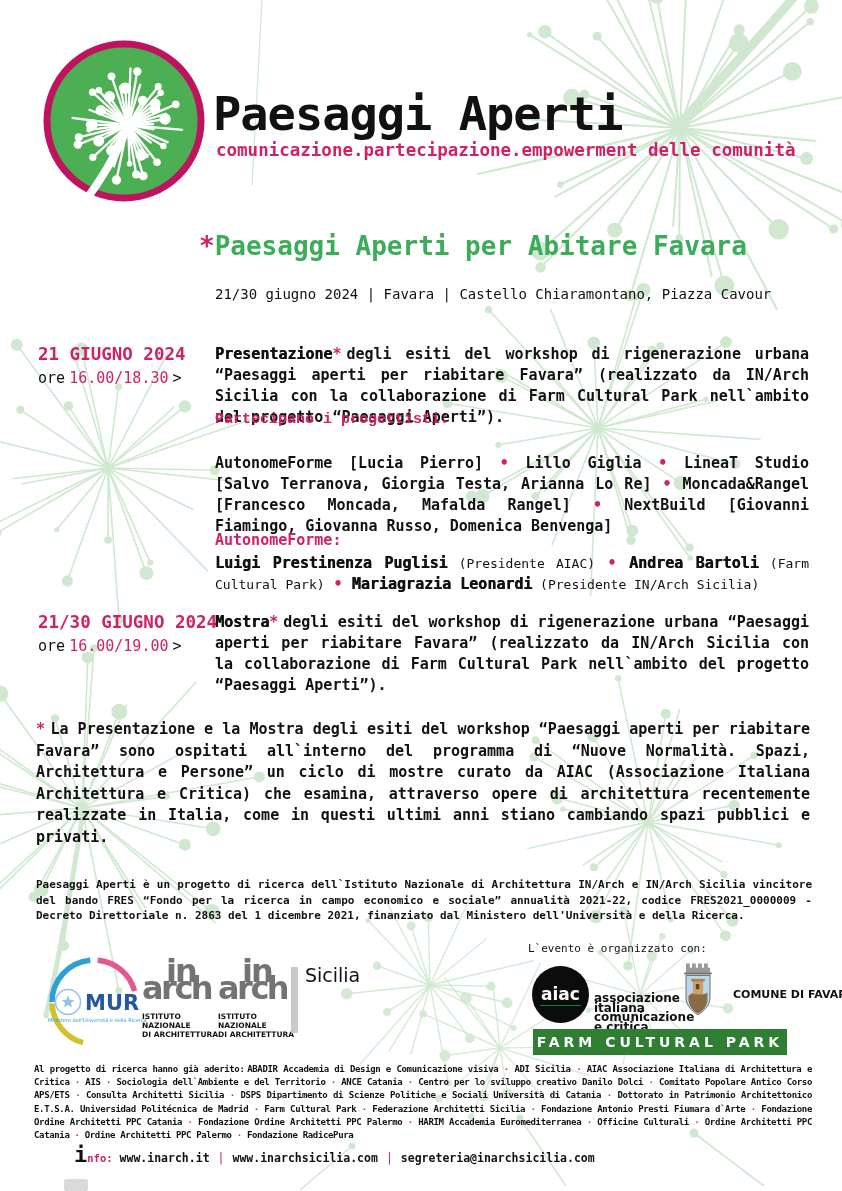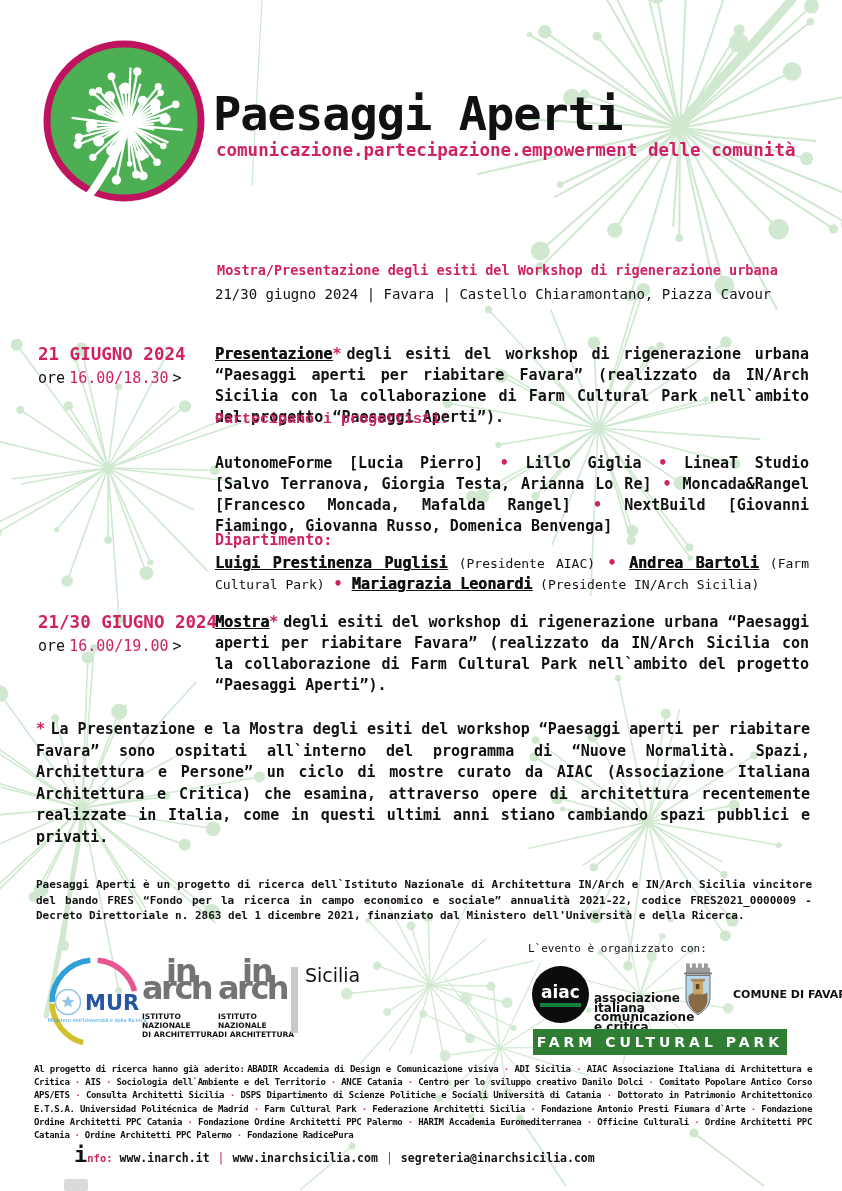--- a/index.html
+++ b/index.html
@@ -22,21 +22,21 @@
   .ev-sub{left:217px;top:262px;font-size:13.5px;font-weight:bold;color:var(--pink);white-space:nowrap;}
   .ev-date{left:215px;top:286px;font-size:14px;white-space:nowrap;}
 
   .s-date{font-size:17.5px;font-weight:bold;color:var(--pink);white-space:nowrap;}
   .s-time{font-size:15px;margin-top:5px;white-space:nowrap;}
   .t-val{color:var(--pink);margin:12px .45ch;}
   .s1-left{left:38px;top:344px;}
   .s2-left{left:38px;top:612px;}
 
   .body{width:594px;font-size:15px;font-weight:bold;line-height:21px;text-align:justify;}
-  .lead{text-shadow:.5px 0 currentColor;text-decoration:underline;}
+  .lead{text-shadow:.5px 0 currentColor;}
   .star{color:var(--pink);}
   .body .star{margin-right:.55ch;}
   .s1-body{left:215px;top:344px;}
   .s2-body{left:215px;top:612px;}
   .heading{font-size:15px;font-weight:bold;color:var(--pink);}
   .p-head{left:215px;top:411px;font-family:Liberation Mono, monospace;}
   .p-list{left:215px;top:453px;}
   .i-head{left:215px;top:531px;}
   .i-list{left:215px;top:553px;}
   .sep{color:var(--pink);}
@@ -51,21 +51,21 @@
   .inarch{width:70px;}
   .inarch-1{left:142px;top:958px;}
   .inarch-2{left:218px;top:958px;}
   .inarch-mark{font-family:"DejaVu Sans","Liberation Sans",sans-serif;font-weight:bold;color:#737373;}
   .in-word{display:block;font-size:32px;line-height:27px;margin-left:24px;letter-spacing:-2px;}
   .arch-word{display:block;font-size:32px;line-height:27px;margin-top:-10px;letter-spacing:-2.5px;}
   .inarch-cap{margin-top:10px;font-family:"DejaVu Sans","Liberation Sans",sans-serif;font-size:7.5px;font-weight:bold;line-height:9px;white-space:nowrap;}
   .sicilia-bar{left:291px;top:967px;width:7px;height:66px;background:#c9c9c9;}
   .sicilia-label{left:305px;top:964px;font-family:"DejaVu Sans","Liberation Sans",sans-serif;font-size:19px;}
   .aiac-disc{left:532px;top:966px;width:57px;height:57px;background:#0c0c0c;border-radius:50%;display:flex;align-items:center;justify-content:center;}
-  .aiac-word{color:#fff;font-family:"DejaVu Sans","Liberation Sans",sans-serif;font-weight:bold;font-size:17px;border-bottom:4px solid #15803d;padding:0 1px 1px;}
+  .aiac-word{color:#fff;font-family:"DejaVu Sans","Liberation Sans",sans-serif;font-weight:bold;font-size:17px;border-bottom:1px solid #15803d;padding:0 1px 1px;}
   .aiac-cap{left:594px;top:994px;font-family:"DejaVu Sans","Liberation Sans",sans-serif;font-size:12px;font-weight:bold;line-height:9.5px;}
   .stack span{display:block;}
   .crest{left:680px;top:960px;}
   .favara-label{left:733px;top:988px;font-family:"DejaVu Sans","Liberation Sans",sans-serif;font-size:11px;font-weight:bold;white-space:nowrap;}
   .farm{left:533px;top:1029px;width:254px;height:26px;background:var(--farm);display:flex;align-items:center;justify-content:center;}
   .farm span{color:#fff;font-family:"DejaVu Sans","Liberation Sans",sans-serif;font-weight:bold;font-size:14px;letter-spacing:4px;white-space:nowrap;}
 
   .adherents{left:34px;top:1063px;width:778px;font-size:9px;font-weight:bold;letter-spacing:-.35px;line-height:13.2px;text-align:justify;}
   .adherents .intro{margin-right:.5ch;}
   .contact{left:74px;top:1142px;font-size:11.5px;font-weight:bold;white-space:nowrap;}
@@ -486,33 +486,33 @@
           <line x1="88" y1="88" x2="126.90307437212908" y2="76.57761936036567" stroke="#ffffff" stroke-width="2.3" opacity="1"></line>
           <line x1="88" y1="88" x2="114.08258242343331" y2="87.04664061088805" stroke="#ffffff" stroke-width="2.3" opacity="1"></line>
         </g>
       <path d="M 87 92 C 74 122 61 144 42 168" stroke="#fff" stroke-width="8" fill="none" stroke-linecap="round"></path>
     </svg>
   </div>
 
   <h1 class="title">Paesaggi Aperti</h1>
   <div class="subtitle">comunicazione.partecipazione.empowerment delle comunità</div>
 
-  <div class="ev-sub">Mostra/Presentazione degli esiti del Workshop di rigenerazione urbana</div>
+  <div class="ev-title"><span class="star">*</span><span class="ev-title-text">Paesaggi Aperti per Abitare Favara</span></div>
   <div class="ev-date">21/30 giugno 2024 | Favara | Castello Chiaramontano, Piazza Cavour</div>
 
   <div class="s1-left">
     <div class="s-date">21 GIUGNO 2024</div>
     <div class="s-time"><span>ore</span><span class="t-val">16.00/18.30</span><span>&gt;</span></div>
   </div>
   <p class="body s1-body"><span class="lead">Presentazione</span><span class="star">*</span><span>degli esiti del workshop di rigenerazione urbana “Paesaggi aperti per riabitare Favara” (realizzato da IN/Arch Sicilia con la collaborazione di Farm Cultural Park nell`ambito del progetto “Paesaggi Aperti”).</span></p>
 
   <div class="heading p-head">Partecipano i progettisti:</div>
   <p class="body p-list"><span>AutonomeForme [Lucia Pierro]</span><span class="sep"> • </span><span>Lillo Giglia</span><span class="sep"> • </span><span>LineaT Studio [Salvo Terranova, Giorgia Testa, Arianna Lo Re]</span><span class="sep"> • </span><span>Moncada&amp;Rangel [Francesco Moncada, Mafalda Rangel]</span><span class="sep"> • </span><span>NextBuild [Giovanni Fiamingo, Giovanna Russo, Domenica Benvenga]</span></p>
 
-  <div class="heading i-head">Dipartimento:</div>
+  <div class="heading i-head">AutonomeForme:</div>
   <p class="body i-list"><span class="lead">Luigi Prestinenza Puglisi</span><span class="role"> (Presidente AIAC)</span><span class="sep"> • </span><span class="lead">Andrea Bartoli</span><span class="role"> (Farm Cultural Park)</span><span class="sep"> • </span><span class="lead">Mariagrazia Leonardi</span><span class="role"> (Presidente IN/Arch Sicilia)</span></p>
 
   <div class="s2-left">
     <div class="s-date">21/30 GIUGNO 2024</div>
     <div class="s-time"><span>ore</span><span class="t-val">16.00/19.00</span><span>&gt;</span></div>
   </div>
   <p class="body s2-body"><span class="lead">Mostra</span><span class="star">*</span><span>degli esiti del workshop di rigenerazione urbana “Paesaggi aperti per riabitare Favara” (realizzato da IN/Arch Sicilia con la collaborazione di Farm Cultural Park nell`ambito del progetto “Paesaggi Aperti”).</span></p>
 
   <p class="body note"><span class="star">*</span><span>La Presentazione e la Mostra degli esiti del workshop “Paesaggi aperti per riabitare Favara” sono ospitati all`interno del programma di “Nuove Normalità. Spazi, Architettura e Persone” un ciclo di mostre curato da AIAC (Associazione Italiana Architettura e Critica) che esamina, attraverso opere di architettura recentemente realizzate in Italia, come in questi ultimi anni stiano cambiando spazi pubblici e privati.</span></p>
 

